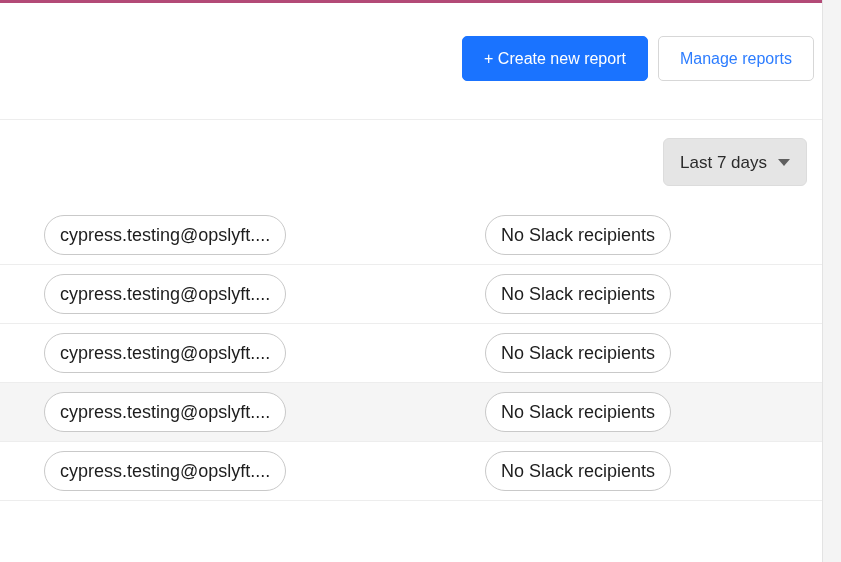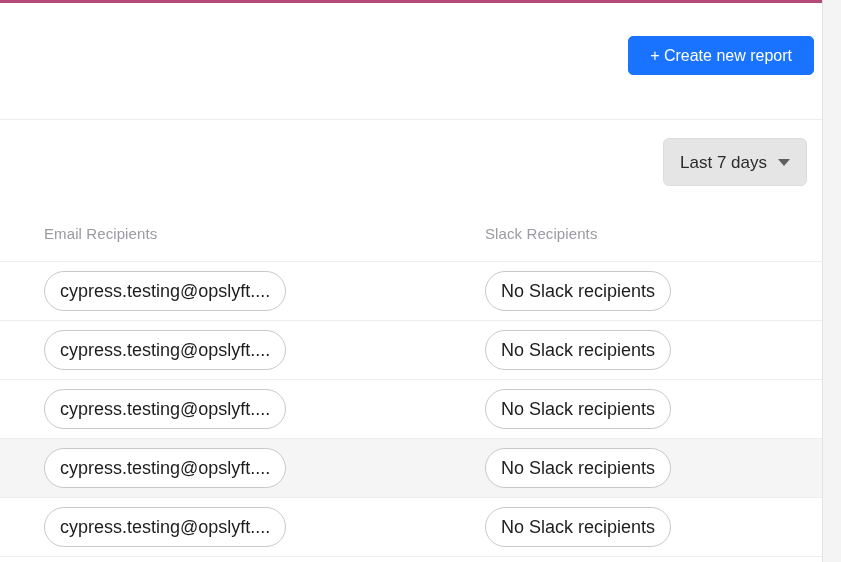--- a/index.html
+++ b/index.html
@@ -82,21 +82,21 @@
     white-space: nowrap;
     display: inline-flex;
     align-items: center;
     justify-content: center;
   }
 
   .btn-primary {
     background: #1a73ff;
     color: #ffffff;
     border: 1px solid #1a73ff;
-    height: 39px;
+    height: 45px;
     padding: 0 21px;
     font-weight: 500;
   }
 
   .btn-secondary {
     background: #ffffff;
     color: #2d7dff;
     border: 1px solid #d7d7d7;
     height: 45px;
     padding: 0 21px;
@@ -190,36 +190,33 @@
 
 <div id="app">
 
   <div class="top-accent"></div>
 
   <div class="content">
 
     <div class="action-bar">
       <div class="btn-row">
         <button class="btn btn-primary">+ Create new report</button>
+        <button class="btn btn-secondary">Manage reports</button>
       </div>
     </div>
 
     <div class="filter-bar">
       <div class="date-filter">
         <span class="label">Last 7 days</span>
         <span class="caret"></span>
       </div>
     </div>
 
     <div class="table">
 
-      <div class="table-head">
-        <div class="th col-email">Email Recipients</div>
-        <div class="th col-slack">Slack Recipients</div>
-      </div>
 
       <div id="table-body">
           <div class="table-row">
             <div class="col-email"><span class="chip chip-email">cypress.testing@opslyft....</span></div>
             <div class="col-slack"><span class="chip chip-slack">No Slack recipients</span></div>
           </div>
           <div class="table-row">
             <div class="col-email"><span class="chip chip-email">cypress.testing@opslyft....</span></div>
             <div class="col-slack"><span class="chip chip-slack">No Slack recipients</span></div>
           </div>

